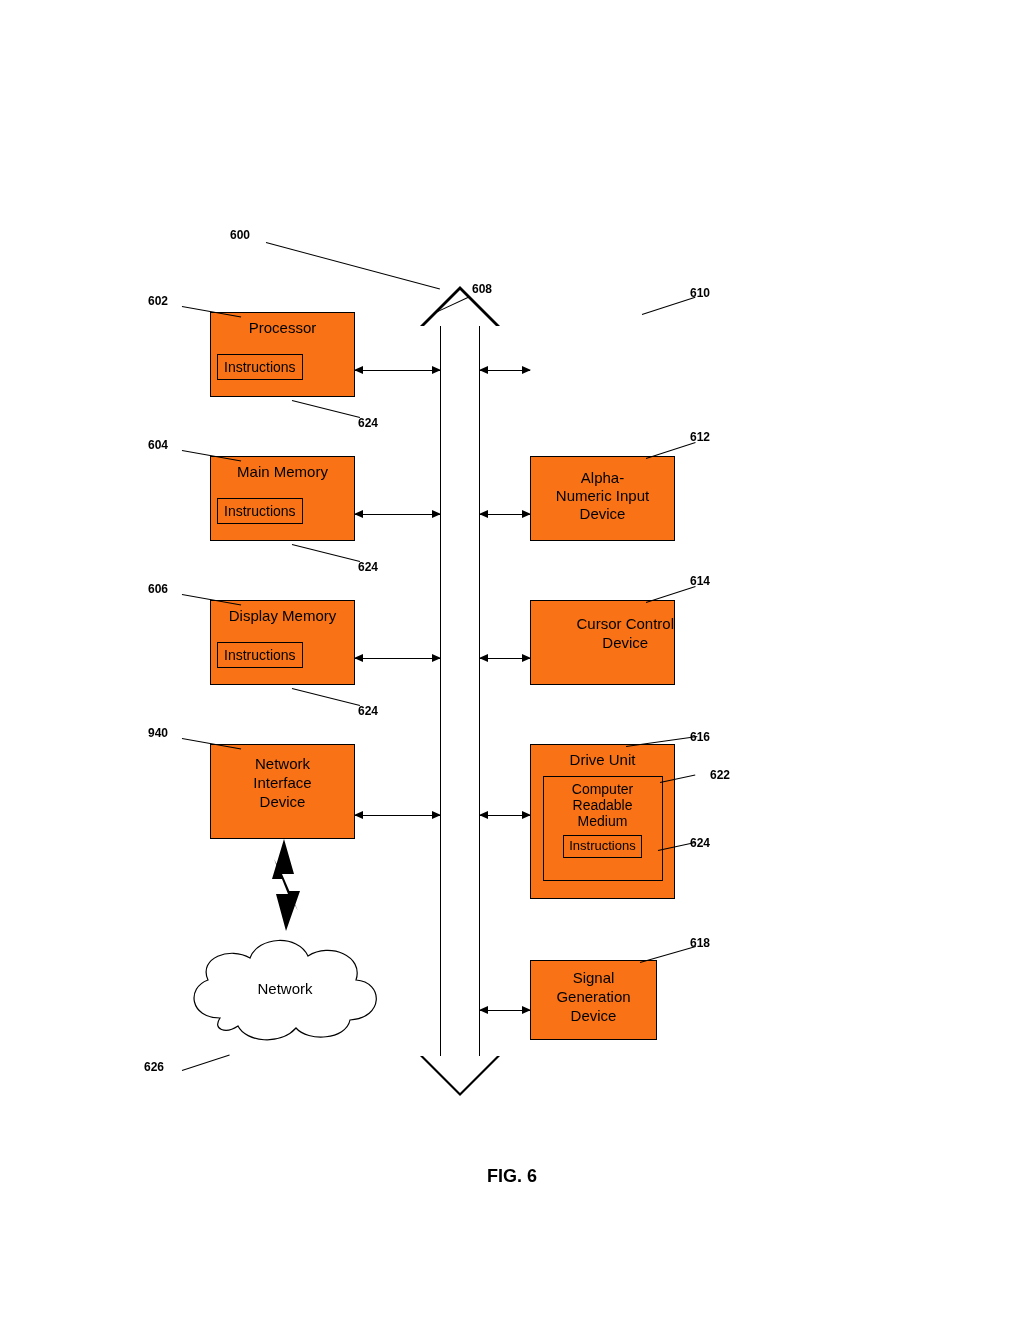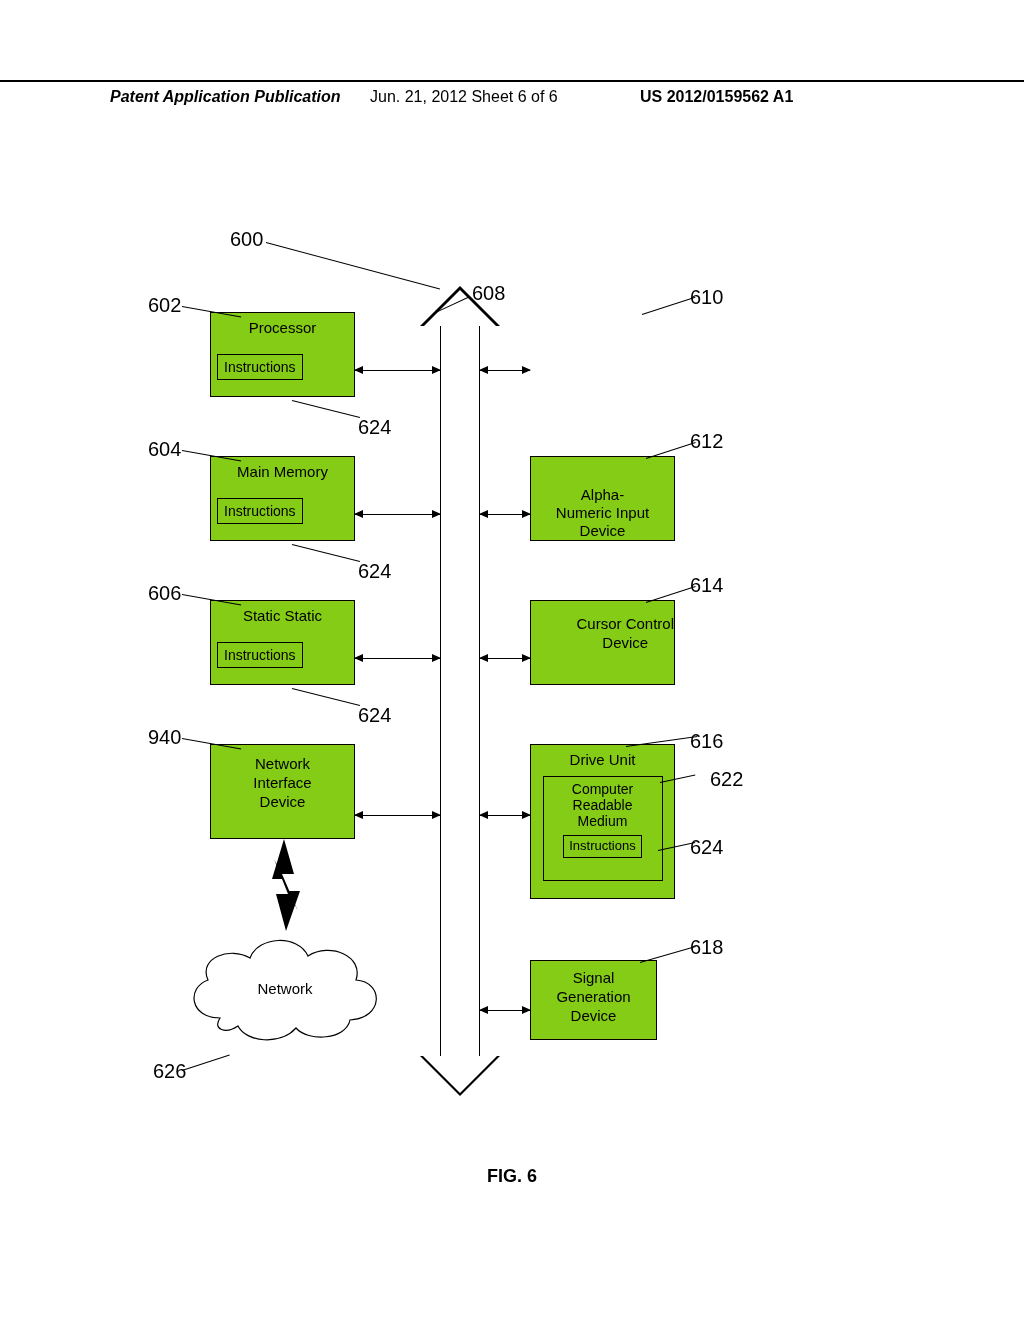--- a/index.html
+++ b/index.html
@@ -31,39 +31,39 @@
   .diagram {
     position: absolute;
     top: 220px;
     left: 130px;
     width: 760px;
     height: 920px;
   }
   .box {
     position: absolute;
     border: 1px solid #000;
-    background: #84cc16;
+    background: #f97316;
     text-align: center;
     font-size: 15px;
     display: flex;
     flex-direction: column;
     align-items: center;
     justify-content: flex-start;
     padding-top: 6px;
   }
   .inner-box {
     border: 1px solid #000;
     font-size: 14px;
     padding: 4px 6px;
     margin-top: 6px;
   }
   .ref {
     position: absolute;
-    font-weight: normal;
-    font-size: 20px;
+    font-weight: bold;
+    font-size: 12px;
   }
   .leader {
     position: absolute;
     border-top: 1px solid #000;
     transform-origin: left center;
   }
   
   .bus-body {
     position: absolute;
     left: 310px;
@@ -154,25 +154,20 @@
     width: 1024px;
     text-align: center;
     top: 1166px;
   }
 </style>
 </head>
 <body>
 
 <div class="page">
 
-  <div class="header">
-    <span class="left">Patent Application Publication</span>
-    <span class="center">Jun. 21, 2012  Sheet 6 of 6</span>
-    <span class="right">US 2012/0159562 A1</span>
-  </div>
 
   <div class="diagram">
 
     <div class="bus-head-top"></div>
     <div class="bus-head-top-inner"></div>
     <div class="bus-body"></div>
     <div class="bus-head-bot"></div>
     <div class="bus-head-bot-inner"></div>
 
     <span class="ref" style="left:100px; top:8px;">600</span>
@@ -201,21 +196,21 @@
         <span>Instructions</span>
       </div>
     </div>
     <span class="ref" style="left:18px; top:218px;text-align:center;">604</span>
     <div class="leader" style="left:52px; top:230px; width:60px; transform: rotate(10deg);"></div>
     <span class="ref" style="left:228px; top:340px;">624</span>
     <div class="leader" style="left:162px; top:324px; width:70px; transform: rotate(14deg);"></div>
     <div class="conn arrow-l arrow-r" style="left:225px; top:294px; width:85px;"></div>
 
     <div class="box" style="left:80px; top:380px; width:145px; height:85px;">
-      <span>Static Static</span>
+      <span>Display Memory</span>
       <div class="inner-box" style="align-self:flex-start; margin-left:6px; margin-top:18px;">
         <span>Instructions</span>
       </div>
     </div>
     <span class="ref" style="left:18px; top:362px;">606</span>
     <div class="leader" style="left:52px; top:374px; width:60px; transform: rotate(10deg);"></div>
     <span class="ref" style="left:228px; top:484px;">624</span>
     <div class="leader" style="left:162px; top:468px; width:70px; transform: rotate(14deg);"></div>
     <div class="conn arrow-l arrow-r" style="left:225px; top:438px; width:85px;"></div>
 
@@ -225,21 +220,21 @@
 Device</span>
     </div>
     <span class="ref" style="left:18px; top:506px;">940</span>
     <div class="leader" style="left:52px; top:518px; width:60px; transform: rotate(10deg);"></div>
     <div class="conn arrow-l arrow-r" style="left:225px; top:595px; width:85px;"></div>
 
     <span class="ref" style="left:560px; top:66px;">610</span>
     <div class="leader" style="left:512px; top:94px; width:56px; transform: rotate(-18deg);"></div>
     <div class="conn arrow-l arrow-r" style="left:350px; top:150px; width:50px;"></div>
 
-    <div class="box" style="left:400px; top:236px; width:145px; height:85px; padding-top:12px; line-height:1.2;justify-content:flex-end;">
+    <div class="box" style="left:400px; top:236px; width:145px; height:85px; padding-top:12px; line-height:1.2;">
       <span style="white-space:pre-line;">Alpha-
 Numeric Input
 Device</span>
     </div>
     <span class="ref" style="left:560px; top:210px;">612</span>
     <div class="leader" style="left:516px; top:238px; width:52px; transform: rotate(-18deg);"></div>
     <div class="conn arrow-l arrow-r" style="left:350px; top:294px; width:50px;"></div>
 
     <div class="box" style="left:400px; top:380px; width:145px; height:85px; padding-top:14px; line-height:1.25;align-items:flex-end;">
       <span style="white-space:pre-line;">Cursor Control
@@ -281,19 +276,19 @@
       <svg width="40" height="92" viewBox="0 0 40 92">
         <polygon points="14,0 24,35 12,35 28,72 18,52 30,52 16,92 6,55 18,55 4,20 14,40 2,40" fill="#000"></polygon>
       </svg>
     </div>
     <div class="cloud" style="left:50px; top:708px;">
       <svg width="210" height="120" viewBox="0 0 210 120">
         <path d="M40,90 C10,90 6,60 28,52 C18,30 50,18 70,30 C78,8 118,6 128,28 C150,14 184,28 176,52 C204,54 204,90 170,92 C166,112 128,114 116,100 C100,118 66,114 58,98 C46,106 32,102 40,90 Z" fill="#fff" stroke="#000" stroke-width="1.2"></path>
       </svg>
       <div class="cloud-label">Network</div>
     </div>
-    <span class="ref" style="left:23px; top:840px;">626</span>
+    <span class="ref" style="left:14px; top:840px;">626</span>
     <div class="leader" style="left:52px; top:850px; width:50px; transform: rotate(-18deg);"></div>
 
   </div>
 
   <div class="figcap">FIG. 6</div>
 </div>
 
 </body></html>

